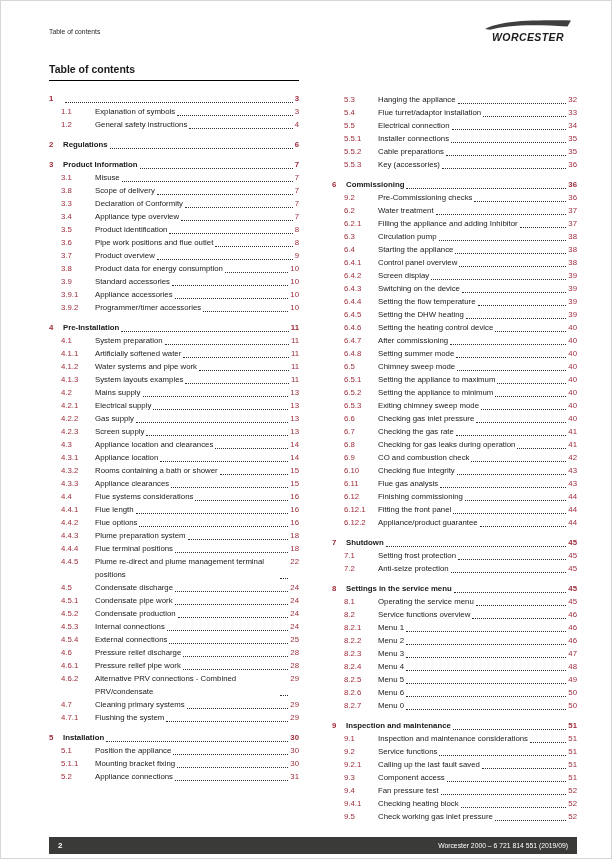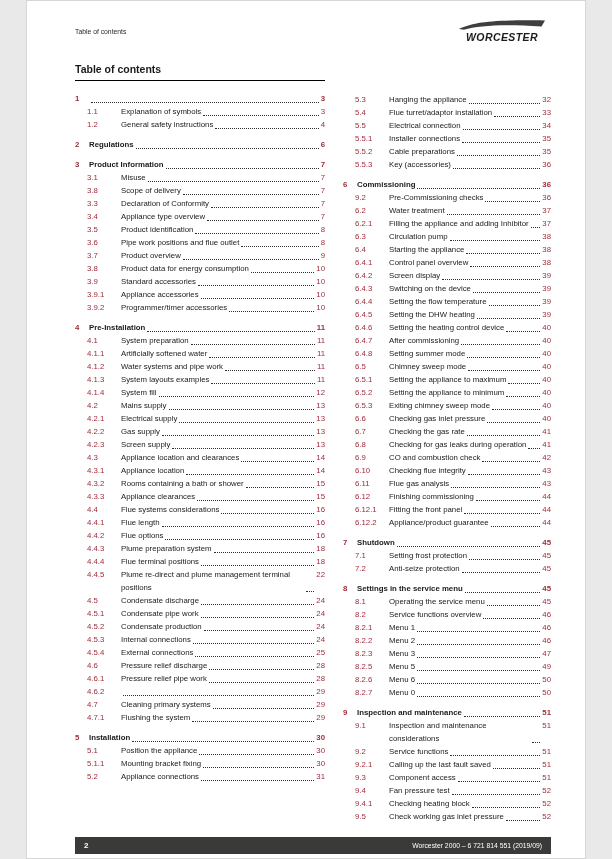--- a/index.html
+++ b/index.html
@@ -1,32 +1,32 @@
 <!DOCTYPE html>
 <html style="--accent: #9e2b3a; --footer_bg: #3a3a39; --text: #1a1a1a;"><head>
 <meta charset="utf-8">
 <style>
   * { margin:0; padding:0; box-sizing:border-box; }
   html,body { background:#e9e9e9; }
   .page {
-    position:relative; width:560px; height:859px; margin:0 auto;
+    position:relative; width:612px; height:859px; margin:0 auto;
     background:#fff; border:1px solid #d6d6d6; overflow:hidden;
     font-family:"Liberation Sans", sans-serif; color:var(--text,#1a1a1a);
   }
   .header {
     position:absolute; top:18px; left:48px; right:34px;
     display:flex; justify-content:space-between; align-items:flex-start;
   }
   .running-head { font-size:6.8px; padding-top:9px; color:#2a2a2a; }
   .logo { display:flex; flex-direction:column; align-items:center; width:98px; }
   .logo svg { display:block; }
   .logo-text { font-size:10.5px; font-weight:bold; font-style:italic; letter-spacing:0.4px; color:#1c1c1c; margin-top:1px; }
   .content { position:absolute; top:62px; left:48px; right:34px; display:flex; gap:18px; }
   .col-left { flex:0 0 250px; width:250px; }
-  .col-right { flex:1; padding-top:30px; min-width:0; }
+  .col-right { flex:1; padding-top:30px; min-width:0;margin-left:15px; }
   h1.title { font-size:10.5px; font-weight:bold; padding-bottom:5px; border-bottom:1px solid #000; margin-bottom:11px; }
   .row { display:flex; align-items:flex-start; font-size:7.8px; line-height:13px; }
   .row.chapter { font-weight:bold; margin-top:7px; }
   .rows > .row.chapter:first-child { margin-top:0; }
   .row .num { flex:0 0 14px; color:var(--accent,#9e2b3a); white-space:nowrap; }
   .row.sub .num { margin-left:12px; flex:0 0 34px; }
   .row .ttl { flex:0 1 auto; min-width:0; }
   .row .leader { flex:1 1 8px; min-width:8px; border-bottom:1.3px dotted #2e2e2e; align-self:flex-end; margin:0 2px 2.5px 2px; }
   .row .pg { flex:0 0 auto; color:var(--accent,#9e2b3a); text-align:right; white-space:nowrap; }
   .footer {
@@ -175,26 +175,20 @@
     <span class="leader"></span>
     <span class="pg">11</span>
   </div>
           <div class="row sub">
     <span class="num">4.1.3</span>
     <span class="ttl">System layouts examples</span>
     <span class="leader"></span>
     <span class="pg">11</span>
   </div>
           <div class="row sub">
-    <span class="num">4.1.4</span>
-    <span class="ttl">System fill</span>
-    <span class="leader"></span>
-    <span class="pg">12</span>
-  </div>
-          <div class="row sub">
     <span class="num">4.2</span>
     <span class="ttl">Mains supply</span>
     <span class="leader"></span>
     <span class="pg">13</span>
   </div>
           <div class="row sub">
     <span class="num">4.2.1</span>
     <span class="ttl">Electrical supply</span>
     <span class="leader"></span>
     <span class="pg">13</span>
@@ -308,20 +302,21 @@
     <span class="pg">28</span>
   </div>
           <div class="row sub">
     <span class="num">4.6.1</span>
     <span class="ttl">Pressure relief pipe work</span>
     <span class="leader"></span>
     <span class="pg">28</span>
   </div>
           <div class="row sub">
     <span class="num">4.6.2</span>
+    <span class="ttl">Alternative PRV connections - Combined PRV/condensate</span>
     <span class="leader"></span>
     <span class="pg">29</span>
   </div>
           <div class="row sub">
     <span class="num">4.7</span>
     <span class="ttl">Cleaning primary systems</span>
     <span class="leader"></span>
     <span class="pg">29</span>
   </div>
           <div class="row sub">
@@ -604,20 +599,26 @@
     <span class="leader"></span>
     <span class="pg">46</span>
   </div>
           <div class="row sub">
     <span class="num">8.2.3</span>
     <span class="ttl">Menu 3</span>
     <span class="leader"></span>
     <span class="pg">47</span>
   </div>
           <div class="row sub">
+    <span class="num">8.2.4</span>
+    <span class="ttl">Menu 4</span>
+    <span class="leader"></span>
+    <span class="pg">48</span>
+  </div>
+          <div class="row sub">
     <span class="num">8.2.5</span>
     <span class="ttl">Menu 5</span>
     <span class="leader"></span>
     <span class="pg">49</span>
   </div>
           <div class="row sub">
     <span class="num">8.2.6</span>
     <span class="ttl">Menu 6</span>
     <span class="leader"></span>
     <span class="pg">50</span>

